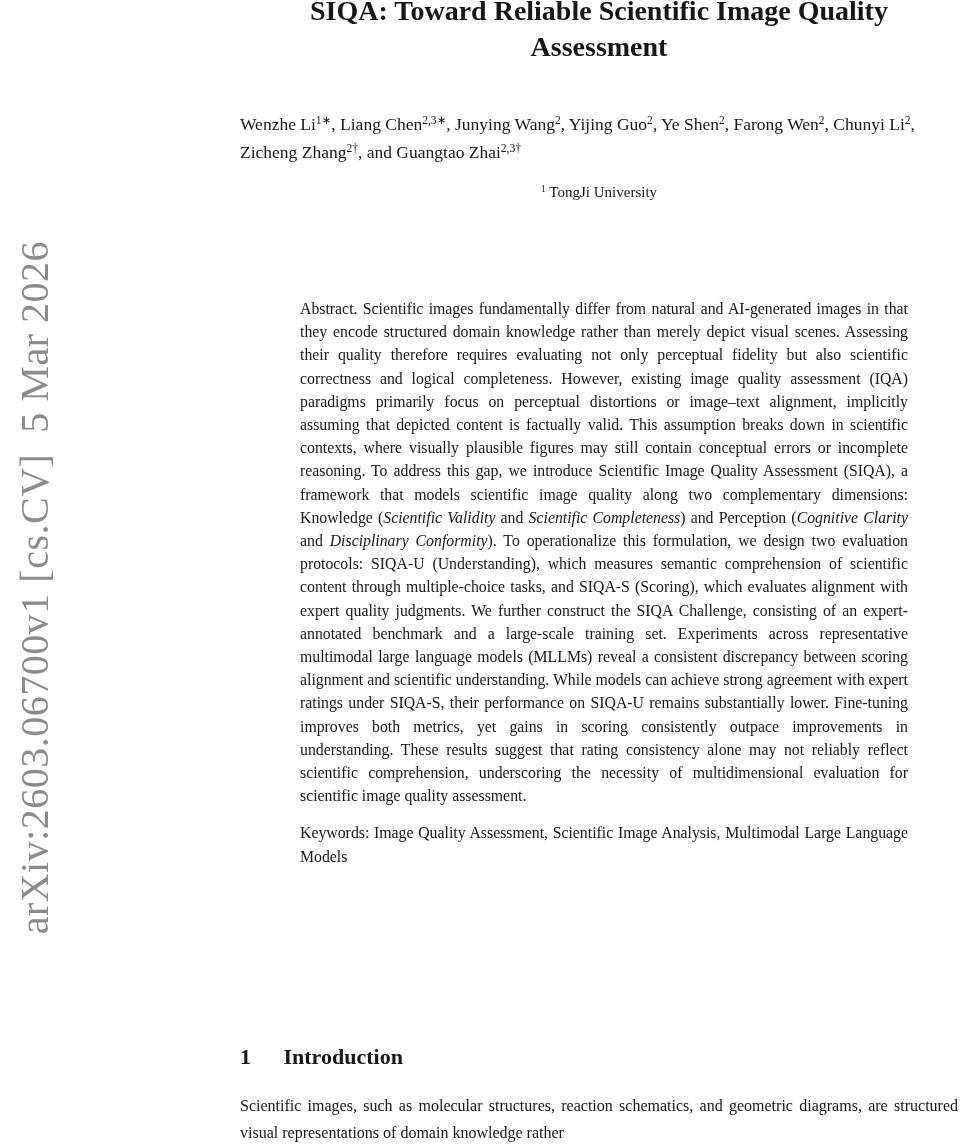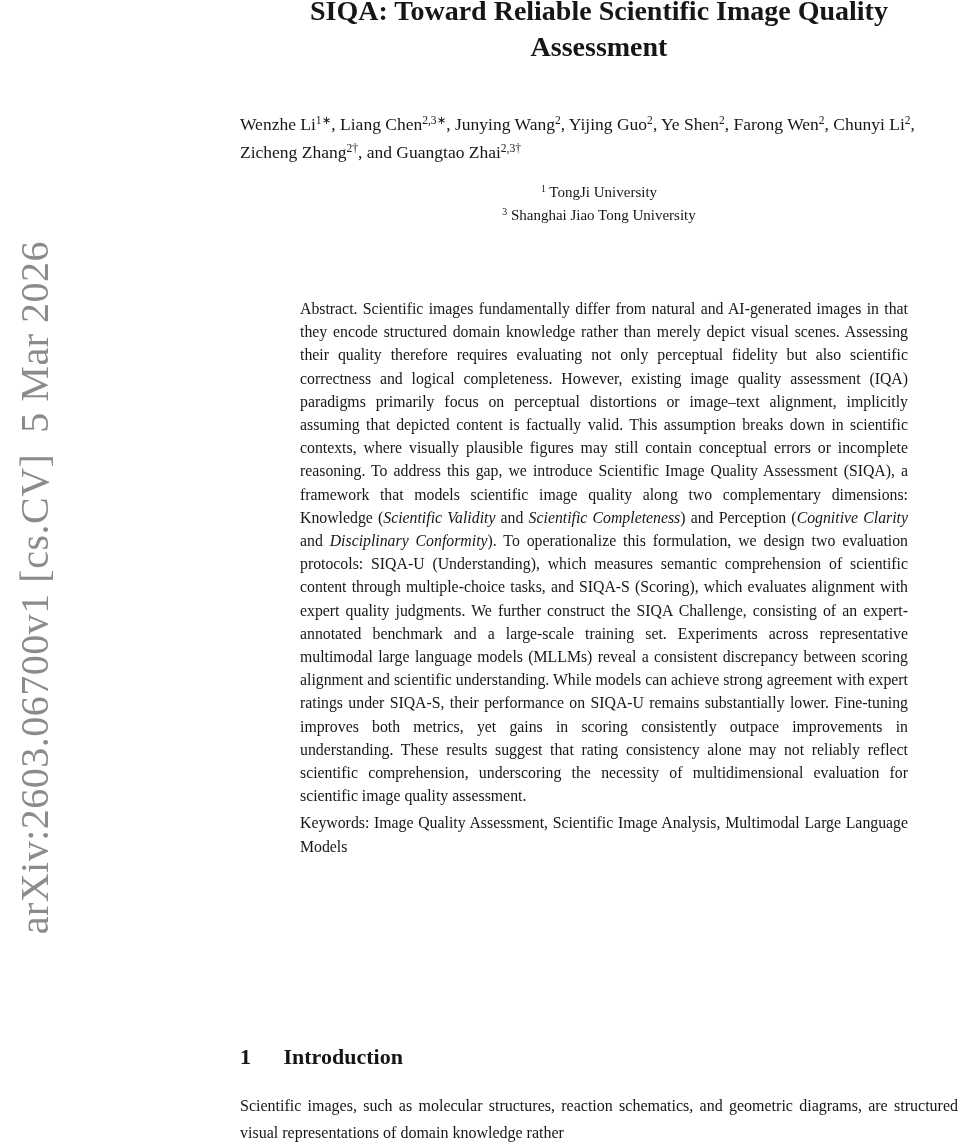--- a/index.html
+++ b/index.html
@@ -54,21 +54,21 @@
     font-size: 15px;
     line-height: 23px;
   }
   .abstract-block {
     position: absolute;
     top: 297px; left: 300px; width: 608px;
     font-size: 15.8px;
     line-height: 23.2px;
     text-align: justify;
   }
-  .keywords { margin-top: 4px; }
+  .keywords { margin-top: 14px; }
   .section-heading {
     position: absolute;
     top: 1042px; left: 240px; width: 718px;
     font-size: 22px;
     font-weight: bold;
     line-height: 30px;
   }
   .section-heading .sec-num { display: inline-block; }
   .section-heading .sec-title { display: inline-block; margin-left: 27px; text-align: right; }
   .intro-paragraph {
@@ -87,21 +87,20 @@
   <div class="arxiv-banner">
     <span>arXiv:2603.06700v1 [cs.CV]  5 Mar 2026</span>
   </div>
 
   <h1 class="paper-title">SIQA: Toward Reliable Scientific Image Quality Assessment</h1>
 
   <div class="author-line"><span>Wenzhe Li</span><sup>1∗</sup><span>, Liang Chen</span><sup>2,3∗</sup><span>, Junying Wang</span><sup>2</sup><span>, Yijing Guo</span><sup>2</sup><span>, Ye Shen</span><sup>2</sup><span>, Farong Wen</span><sup>2</sup><span>, Chunyi Li</span><sup>2</sup><span>, Zicheng Zhang</span><sup>2†</sup><span>, and Guangtao Zhai</span><sup>2,3†</sup></div>
 
   <div class="affiliations">
     <div><sup>1</sup><span>  TongJi University</span></div>
-    <div><sup>3</sup><span>  Shanghai Jiao Tong University</span></div>
   </div>
 
   <div class="abstract-block">
     <p class="abstract-paragraph"><span class="b">Abstract.</span><span> Scientific images fundamentally differ from natural and AI-generated images in that they encode structured domain knowledge rather than merely depict visual scenes. Assessing their quality therefore requires evaluating not only perceptual fidelity but also scientific correctness and logical completeness. However, existing image quality assessment (IQA) paradigms primarily focus on perceptual distortions or image–text alignment, implicitly assuming that depicted content is factually valid. This assumption breaks down in scientific contexts, where visually plausible figures may still contain conceptual errors or incomplete reasoning. To address this gap, we introduce </span><span class="b">Scientific Image Quality Assessment (SIQA)</span><span>, a framework that models scientific image quality along two complementary dimensions: </span><span class="b">Knowledge</span><span> (</span><span class="i">Scientific Validity</span><span> and </span><span class="i">Scientific Completeness</span><span>) and </span><span class="b">Perception</span><span> (</span><span class="i">Cognitive Clarity</span><span> and </span><span class="i">Disciplinary Conformity</span><span>). To operationalize this formulation, we design two evaluation protocols: </span><span class="b">SIQA-U</span><span> (Understanding), which measures semantic comprehension of scientific content through multiple-choice tasks, and </span><span class="b">SIQA-S</span><span> (Scoring), which evaluates alignment with expert quality judgments. We further construct the </span><span class="b">SIQA Challenge</span><span>, consisting of an expert-annotated benchmark and a large-scale training set. Experiments across representative multimodal large language models (MLLMs) reveal a consistent discrepancy between scoring alignment and scientific understanding. While models can achieve strong agreement with expert ratings under SIQA-S, their performance on SIQA-U remains substantially lower. Fine-tuning improves both metrics, yet gains in scoring consistently outpace improvements in understanding. These results suggest that rating consistency alone may not reliably reflect scientific comprehension, underscoring the necessity of multidimensional evaluation for scientific image quality assessment.</span></p>
     <p class="keywords"><span class="b">Keywords:</span><span> Image Quality Assessment, Scientific Image Analysis, Multimodal Large Language Models</span></p>
   </div>
 
   <div class="section-heading">
     <span class="sec-num">1</span>
     <span class="sec-title">Introduction</span>

